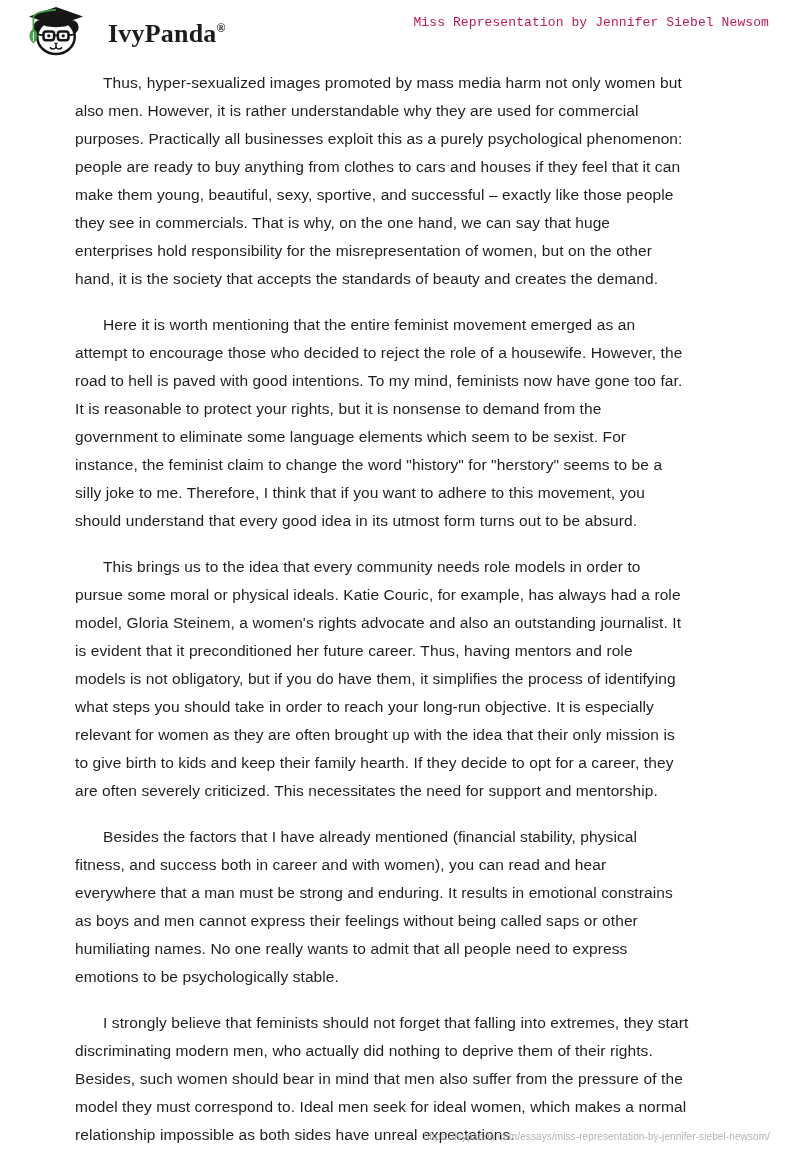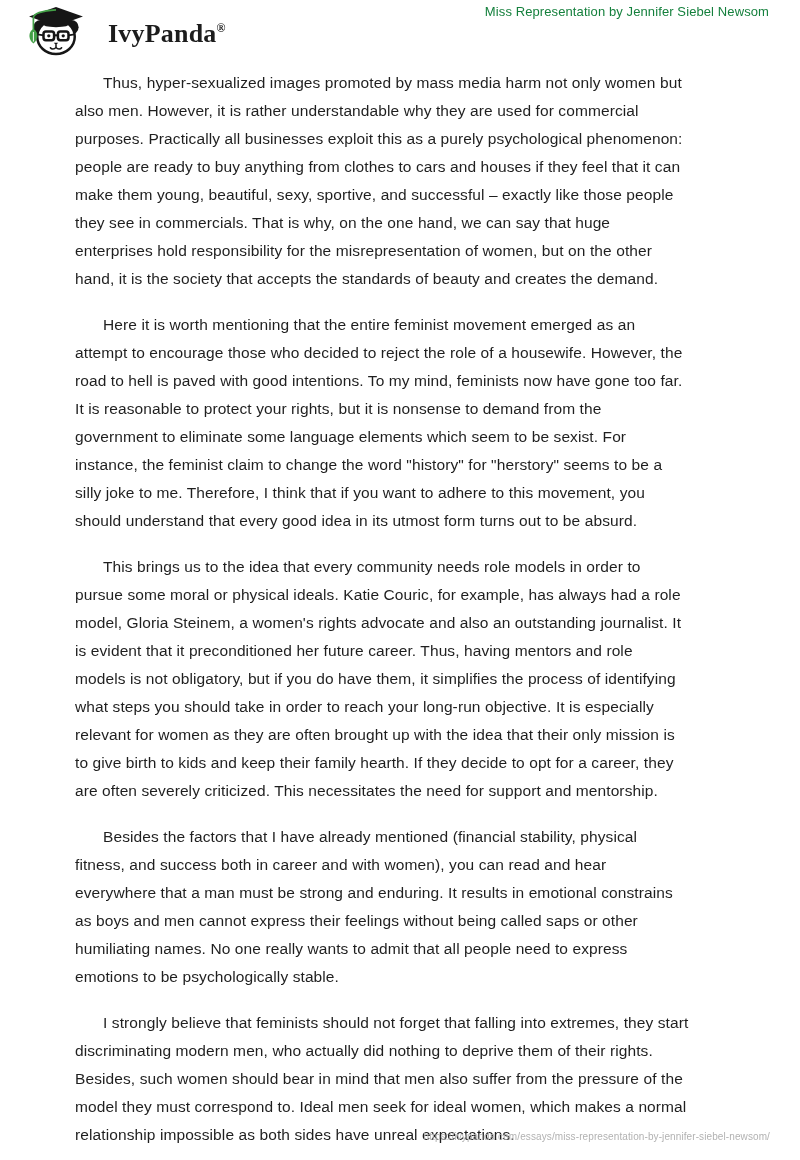--- a/index.html
+++ b/index.html
@@ -40,25 +40,26 @@
     line-height: 1;
     padding-top: 6px;
   }
   .brand .reg {
     font-size: 12px;
     vertical-align: super;
     font-weight: 700;
   }
   .doc-title {
     position: absolute;
-    top: 4px;
+    top: 15px;
     right: 31px;
     font-size: 13px;
-    color: #15803d;
+    color: #be185d;
     letter-spacing: 0.1px;
+    font-family: Liberation Mono, monospace;
   }
   
   .essay {
     position: absolute;
     top: 69px;
     left: 75px;
     width: 680px;
   }
   .para {
     margin: 0 0 18px 0;

